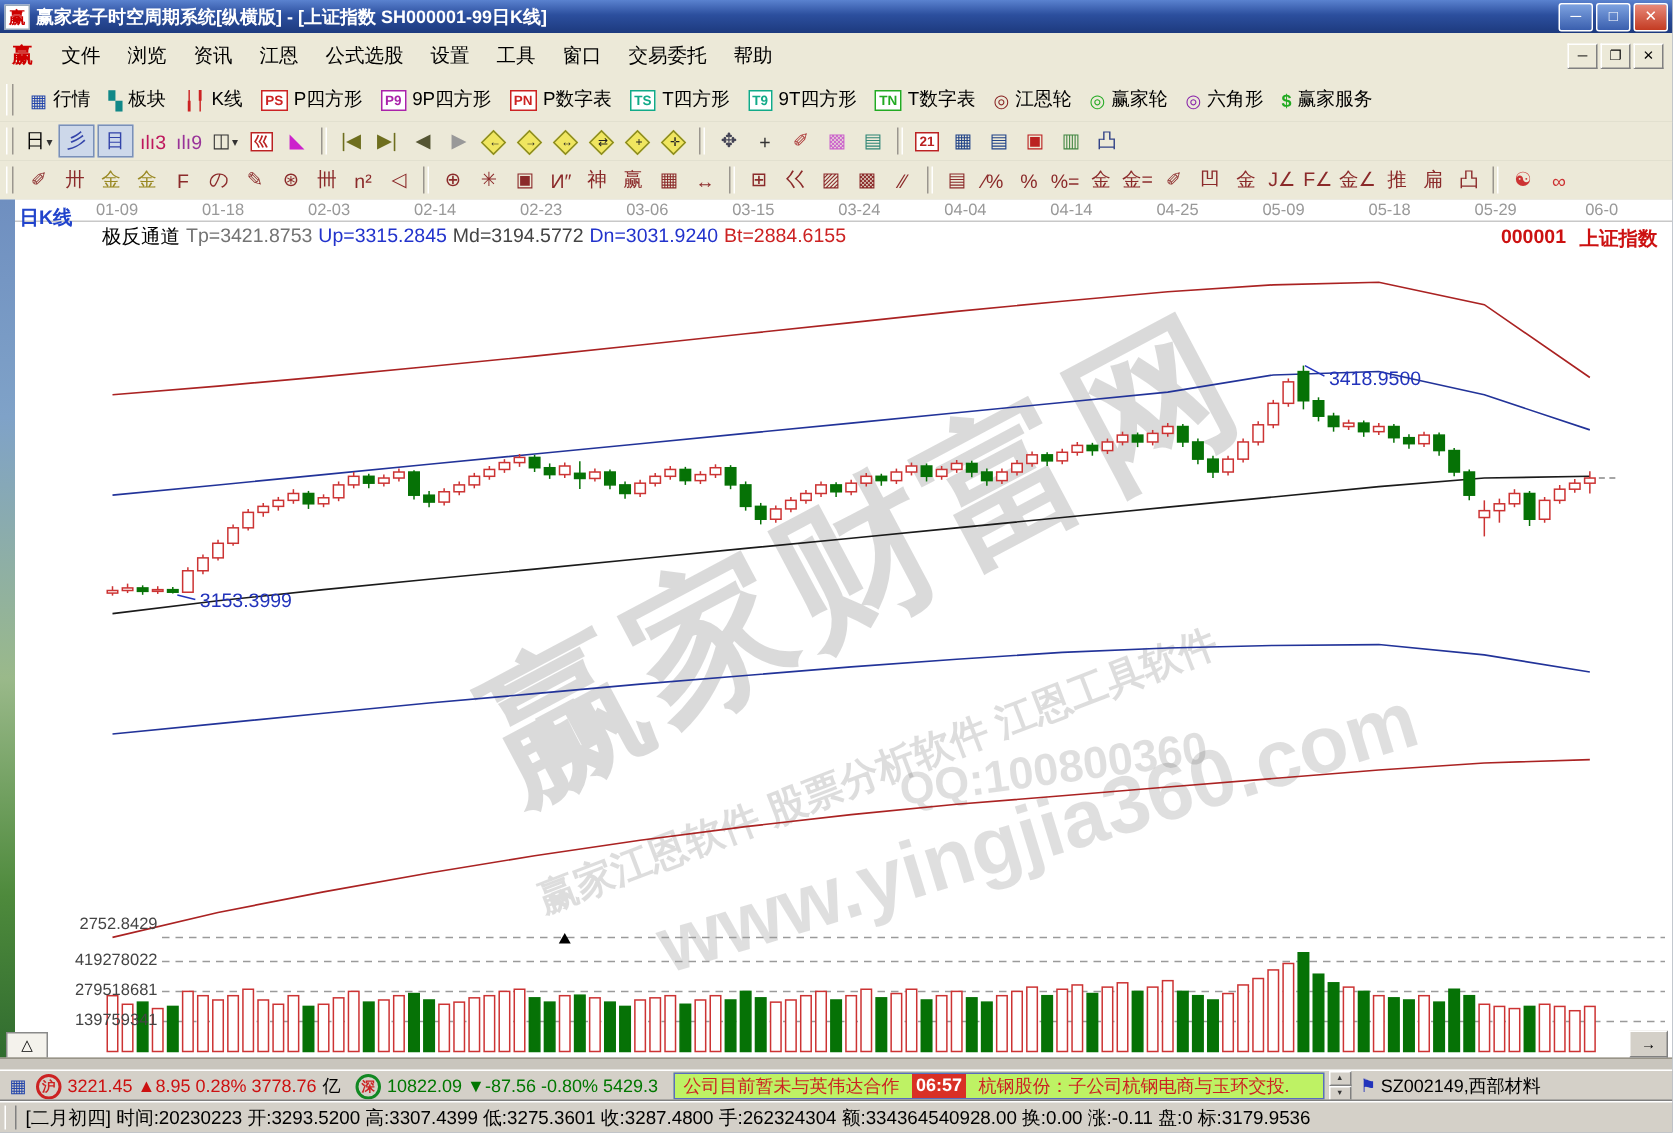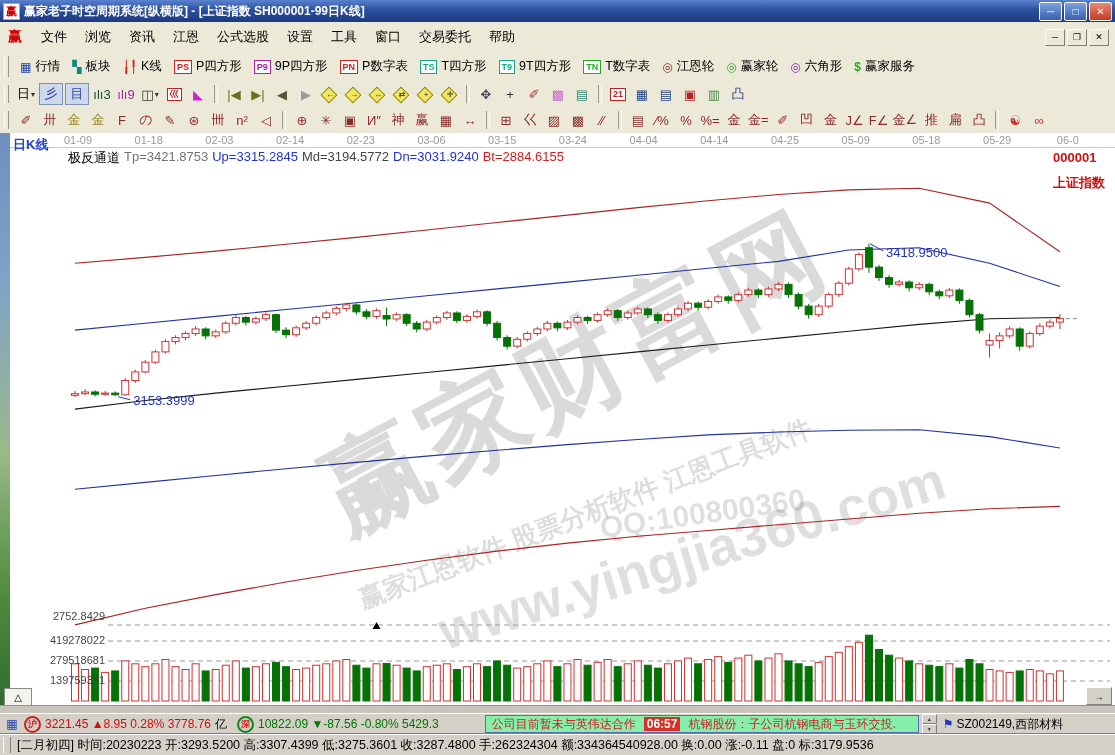--- a/index.html
+++ b/index.html
@@ -47,21 +47,21 @@
   .darrow{font-size:8px;margin-left:1px;color:#333;}
   
   #chartRegion{position:absolute;left:0;top:133px;width:1115px;height:580px;background:#fff;}
   .sidestrip{position:absolute;left:0;top:0;width:10px;height:580px;
     background:linear-gradient(180deg,#6f8fc0 0%,#7fa2c8 25%,#9ab98a 55%,#4e8a3c 80%,#2e6a2e 100%);}
   .klinelabel{position:absolute;left:13px;top:3px;color:#2244cc;font-weight:bold;font-size:13px;}
   #dates{position:absolute;left:10px;top:0;right:0;height:14px;border-bottom:1px solid #c8c8c8;}
   .dlbl{position:absolute;top:1px;font-size:11px;color:#999;transform:translateX(-50%);}
   #indrow{position:absolute;left:68px;top:16px;display:flex;gap:4px;font-size:13px;}
   #indrow .iname{color:#000;}
-  .symbolbox{position:absolute;right:10px;top:17px;font-size:13px;font-weight:bold;color:#cc1111;display:flex;gap:9px;flex-direction:column;}
+  .symbolbox{position:absolute;right:10px;top:17px;font-size:13px;font-weight:bold;color:#cc1111;display:flex;gap:9px;}
   .axlbl{position:absolute;left:8px;width:97px;text-align:right;font-size:11px;color:#444;}
   .wm{position:absolute;color:#000;pointer-events:none;white-space:nowrap;transform-origin:0 50%;}
   #ksvg{position:absolute;left:0;top:0;}
   .tribtn{position:absolute;left:4px;top:555px;width:26px;height:16px;background:#f4f2ec;
     border:1px solid #8a8a8a;font-size:10px;display:flex;align-items:center;justify-content:center;color:#000;}
   .hstrip{position:absolute;left:0;top:572px;right:0;height:8px;background:#c9c5bd;
     border-top:1px solid #989488;border-bottom:1px solid #b4b0a8;}
   .arrbtn{position:absolute;left:1086px;top:554px;width:24px;height:16px;background:#d4d0c8;
     border:1px solid;border-color:#fff #808080 #808080 #fff;font-size:10px;
     display:flex;align-items:center;justify-content:center;color:#000;}
@@ -70,22 +70,22 @@
     border-top:1px solid #fff;display:flex;align-items:center;font-size:12px;}
   .sico{width:16px;height:14px;margin:0 4px 0 4px;color:#2244aa;font-size:12px;display:flex;align-items:center;justify-content:center;}
   .mkt{display:flex;align-items:center;gap:4px;margin-right:10px;white-space:nowrap;}
   .cir{width:13px;height:13px;border-radius:50%;font-size:9px;font-weight:bold;
     display:flex;align-items:center;justify-content:center;}
   .cir.sh{border:2px solid #cc2222;color:#cc2222;}
   .cir.sz{border:2px solid #118822;color:#cc2222;}
   .shtxt{color:#cc1111;}
   .sztxt{color:#007700;}
   .unit{color:#000;}
-  .newsbox{display:flex;align-items:center;gap:8px;background:#86efac;border:1px solid #5a6cc0;
-    height:16px;padding:0 6px;color:#cc2222;white-space:nowrap;overflow:hidden;width:420px;margin-left:36px;}
+  .newsbox{display:flex;gap:8px;background:#bef264;border:1px solid #5a6cc0;
+    height:16px;padding:0 6px;color:#cc2222;white-space:nowrap;overflow:hidden;width:420px;}
   .ntime{background:#d93025;color:#fff;padding:0 3px;font-weight:bold;}
   .spinner{display:flex;flex-direction:column;margin:0 3px;}
   .spinner span{width:13px;height:8px;font-size:5px;display:flex;align-items:center;justify-content:center;
     background:#d4d0c8;border:1px solid;border-color:#fff #808080 #808080 #fff;color:#333;}
   .flagico{color:#2233bb;font-size:12px;margin:0 3px;}
   .stockref{color:#000;white-space:nowrap;}
   .status2{position:absolute;left:0;top:733px;width:100%;height:22px;background:#d4d0c8;
     border-top:1px solid #808080;box-shadow:inset 0 1px 0 #fff;display:flex;align-items:center;
     font-size:12.5px;color:#000;}
   .s2grip{width:6px;height:70%;border-left:1px solid #fff;border-right:1px solid #808080;margin:0 6px 0 3px;}
@@ -180,21 +180,21 @@
       <span class="tbtn1">
         <span class="badgeglyph" style="color: rgb(34, 170, 34);">$</span>
         <span>赢家服务</span>
       </span>
     </div>
   <div class="toolbar" id="tb2">
       <span class="grip"></span>
       <span class="tbtn" style="color: rgb(0, 0, 0);">日<span class="darrow">▾</span></span>
       <span class="tbtn pressed" style="color: rgb(51, 68, 170);">彡</span>
       <span class="tbtn pressed" style="color: rgb(51, 68, 170);">目</span>
-      <span class="tbtn" style="color: #14532d;">ılı3</span>
+      <span class="tbtn" style="color: #be185d;">ılı3</span>
       <span class="tbtn" style="color: rgb(153, 51, 153);">ılı9</span>
       <span class="tbtn" style="color: rgb(51, 51, 51);">◫<span class="darrow">▾</span></span>
       <span class="tbtn">
         <span class="bx" style="color: rgb(187, 34, 34); border-color: rgb(187, 34, 34);">巛</span>
       </span>
       <span class="tbtn" style="color: rgb(204, 34, 204);">◣</span>
       <span class="tsep"></span>
       <span class="tbtn" style="color: rgb(110, 110, 30);">|◀</span>
       <span class="tbtn" style="color: rgb(110, 110, 30);">▶|</span>
       <span class="tbtn" style="color: rgb(85, 85, 51);">◀</span>

